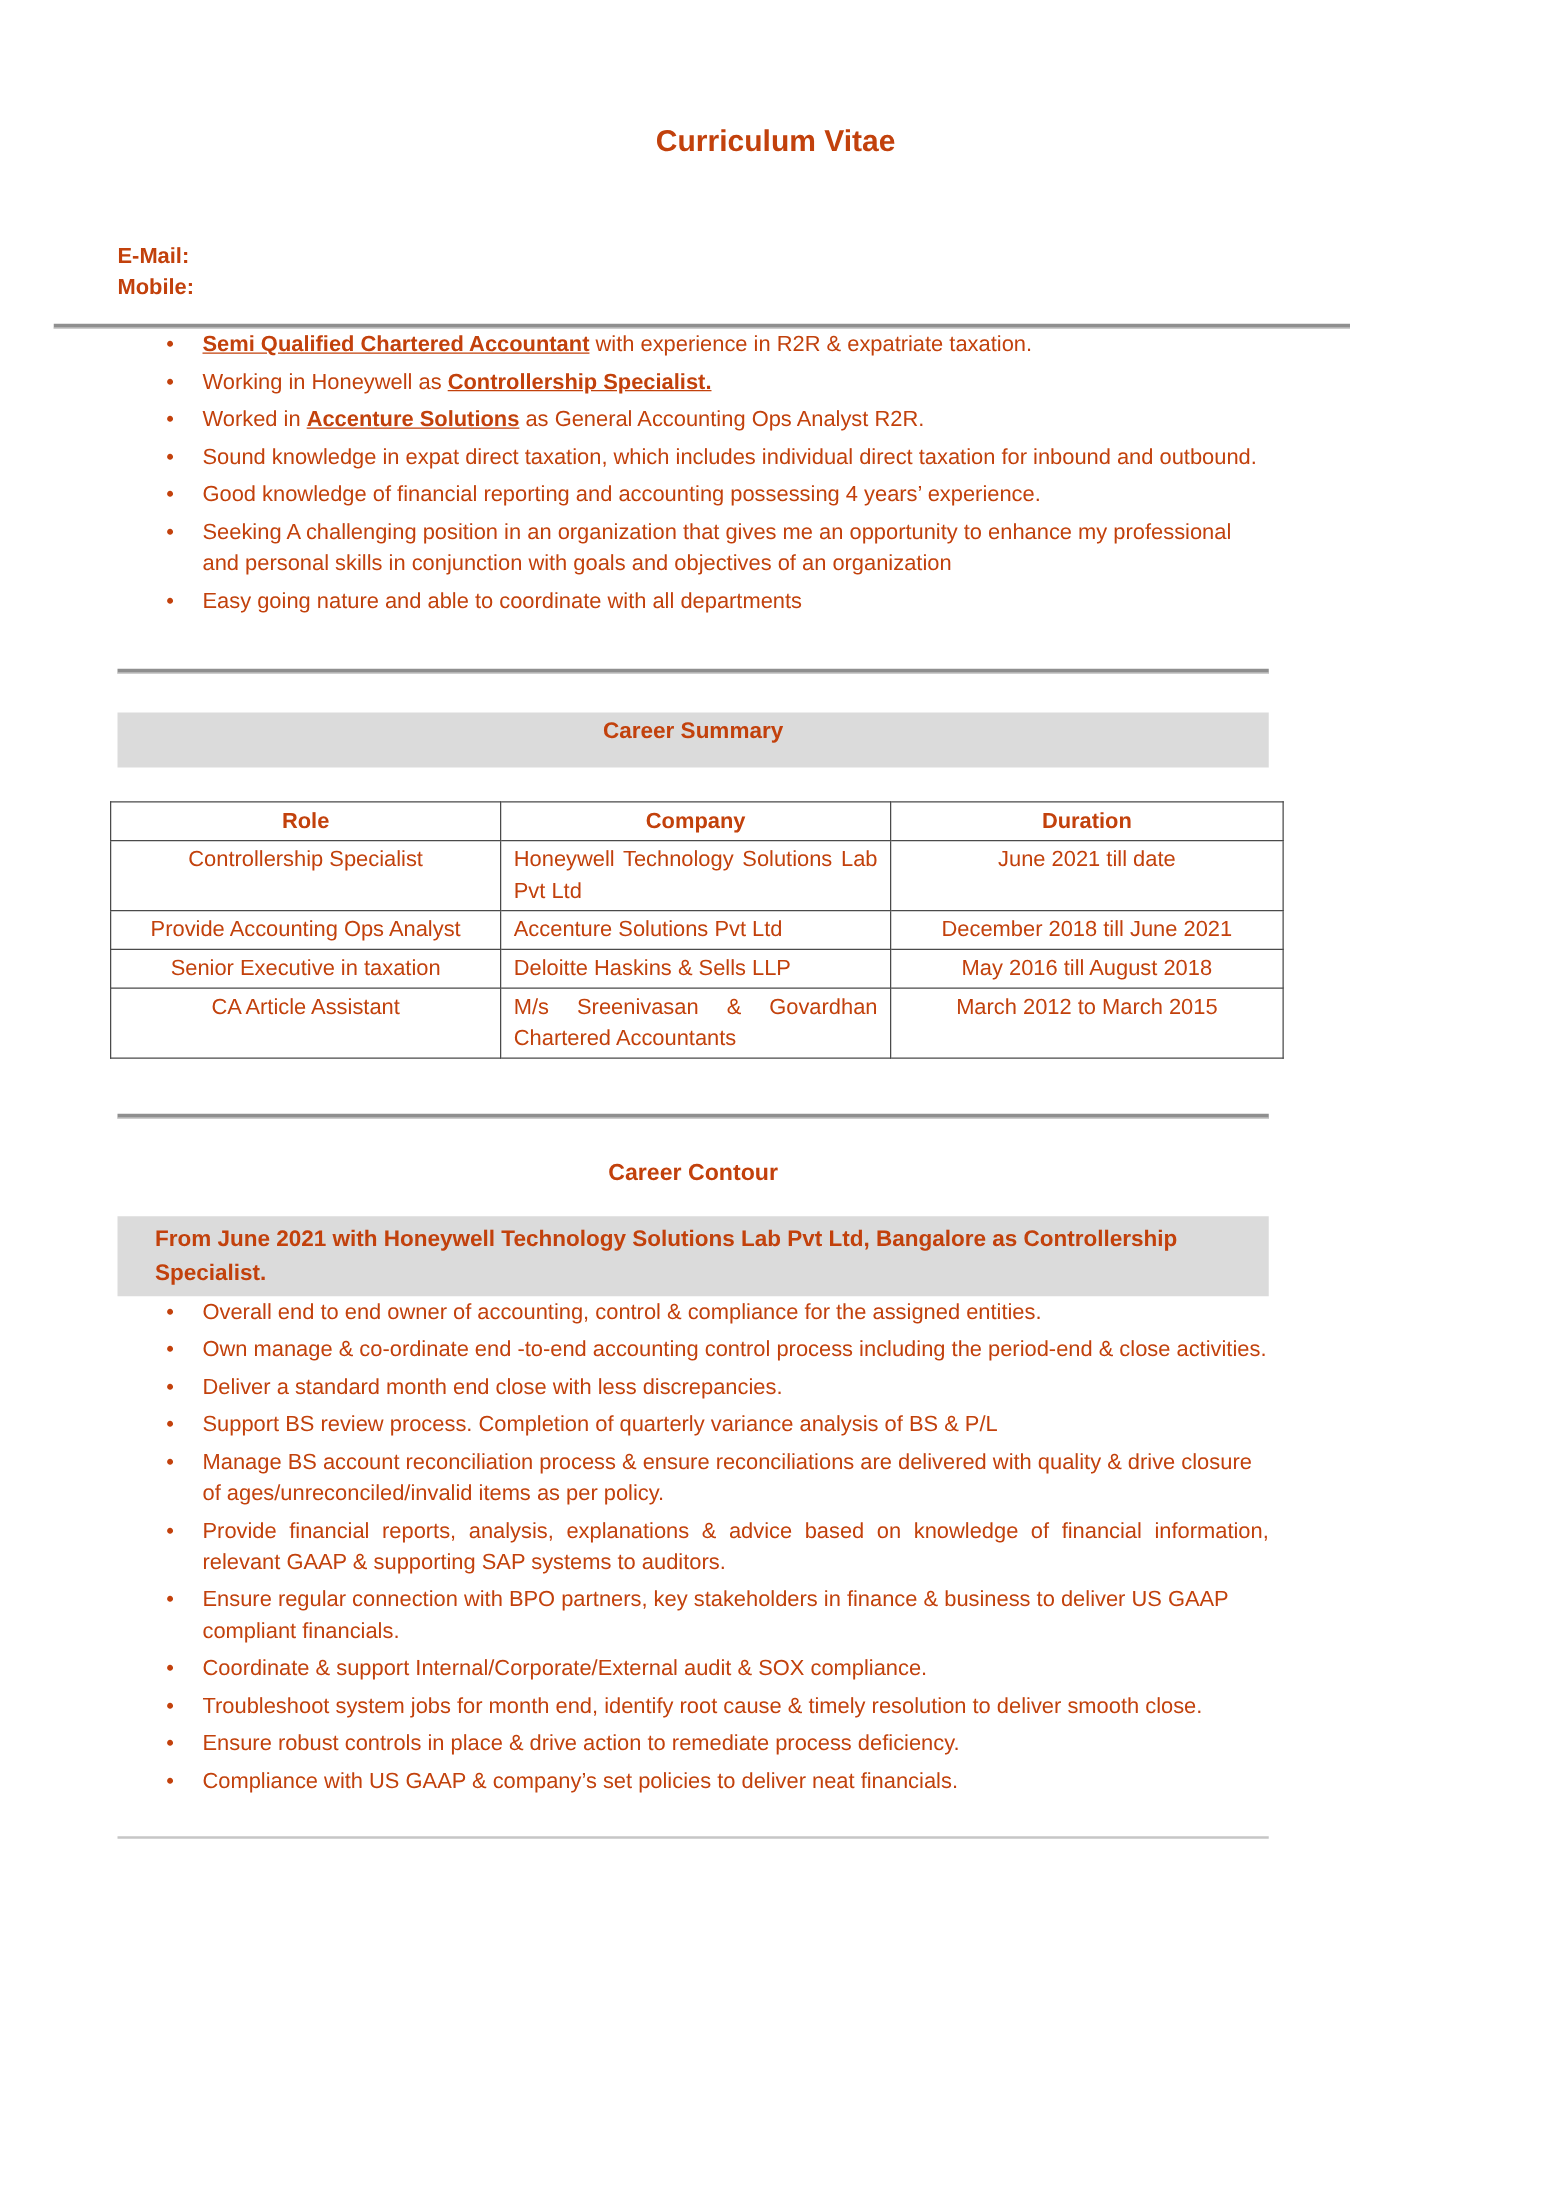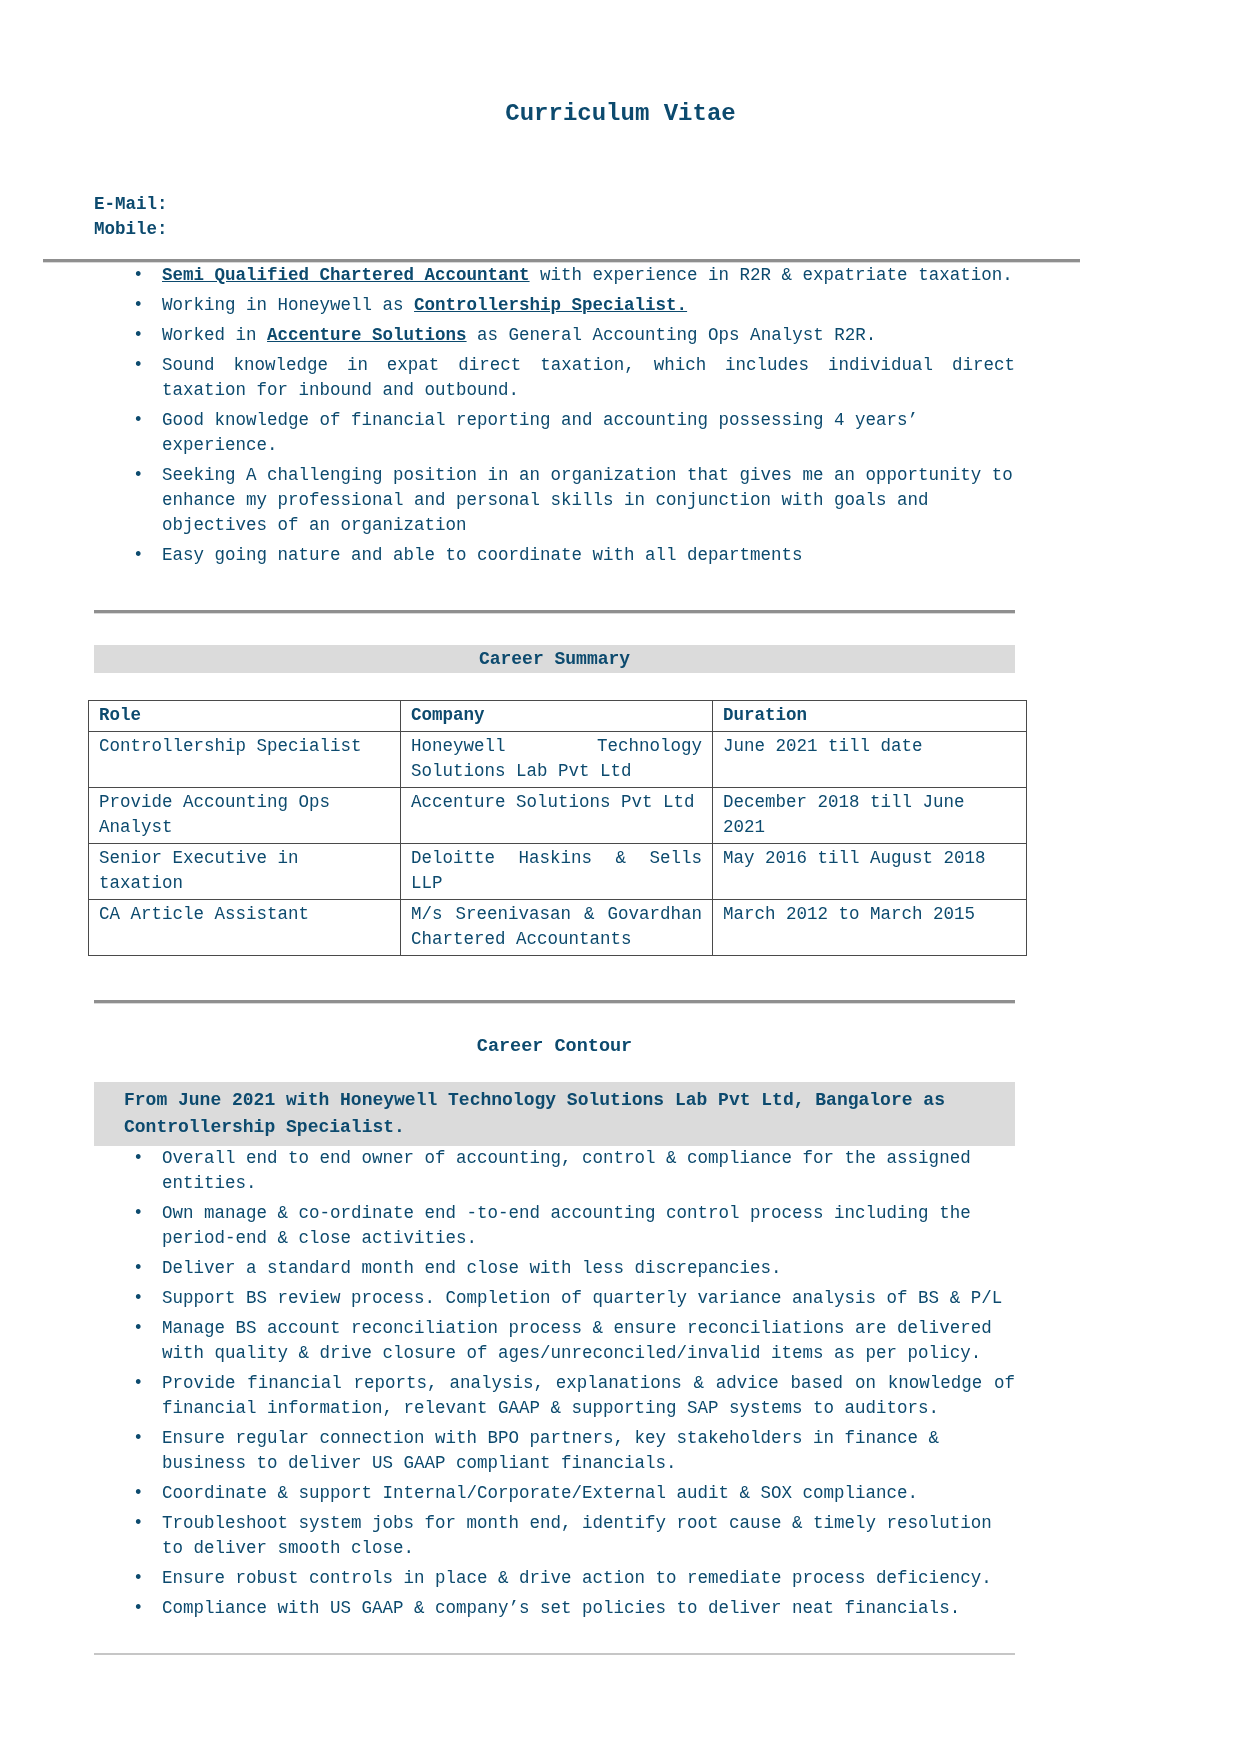--- a/index.html
+++ b/index.html
@@ -1,22 +1,22 @@
 <!DOCTYPE html>
 <html><head>
 <meta charset="utf-8">
 <style>
   html, body { margin: 0; padding: 0; background: #ffffff; }
   .page {
     width: 1241px;
     height: 1754px;
     background: #ffffff;
     position: relative;
-    font-family: Liberation Mono, monospace;
-    color: #0c4a6e;
+    font-family: Liberation Sans, sans-serif;
+    color: #c2410c;
     overflow: hidden;
   }
   .content { margin-left: 94px; width: 921px; }
 
   .doc-title {
     padding-top: 100px;
     text-align: center;
     font-weight: bold;
     font-size: 24px;
     line-height: 28px;
@@ -67,37 +67,37 @@
   .b { font-weight: bold; }
   .u { text-decoration: underline; }
 
   .section-banner {
     margin-top: 31px;
     background: #dbdbdb;
     text-align: center;
     font-weight: bold;
     font-size: 18px;
     line-height: 28px;
-    height: 28px;
+    height: 44px;
   }
 
   table.career {
     margin-top: 27px;
     margin-left: -6px;
     width: 938px;
     border-collapse: collapse;
     font-size: 17.5px;
     table-layout: fixed;
   }
   table.career th, table.career td {
     border: 1.5px solid #4a4a4a;
     padding: 2px 10px 3px 10px;
     vertical-align: top;
     line-height: 25px;
-    text-align: left;
+    text-align: center;
   }
   table.career th { font-weight: bold; }
   table.career td.justify-cell { text-align: justify; }
   col.c-role { width: 312px; }
   col.c-company { width: 312px; }
   col.c-duration { width: 314px; }
 
   .contour-heading {
     margin-top: 30px;
     text-align: center;

